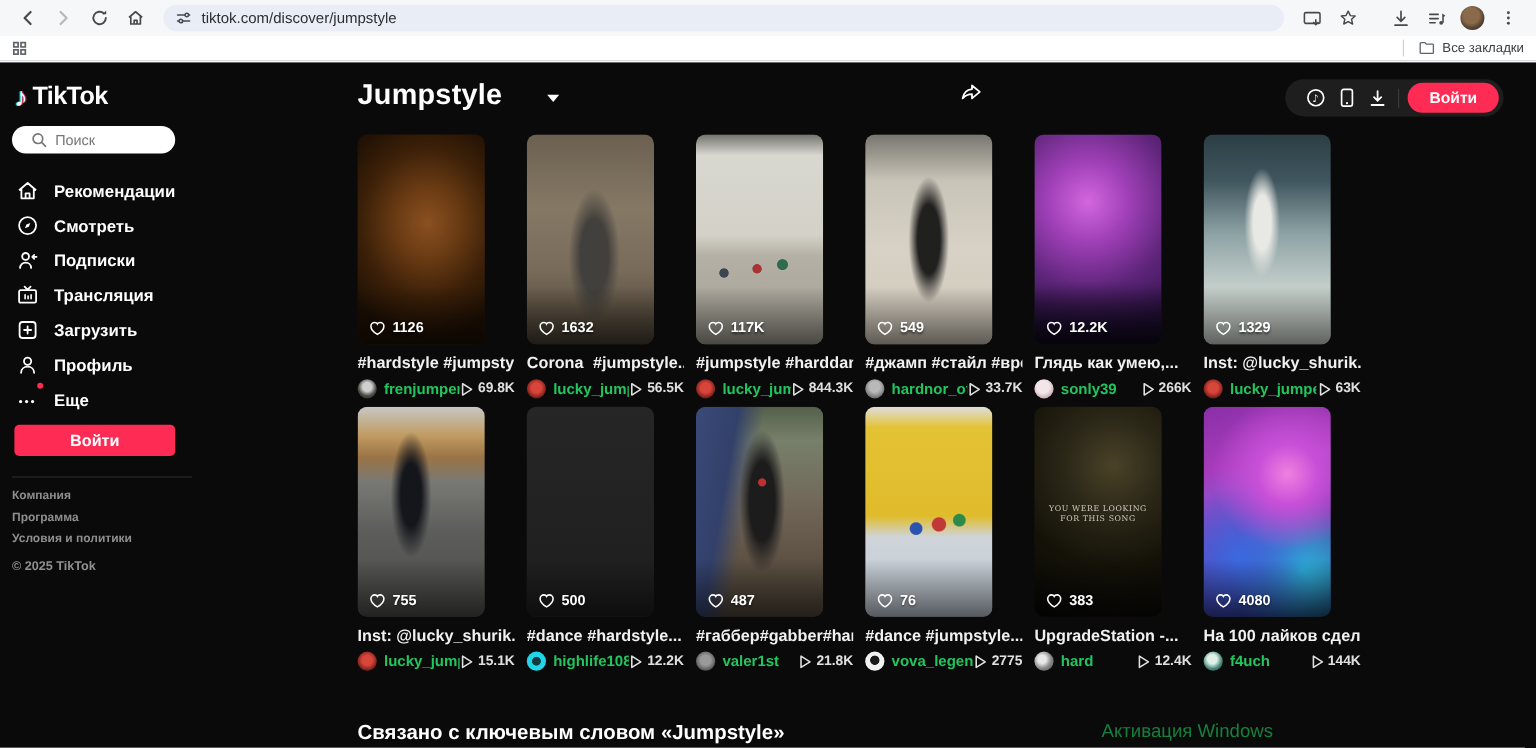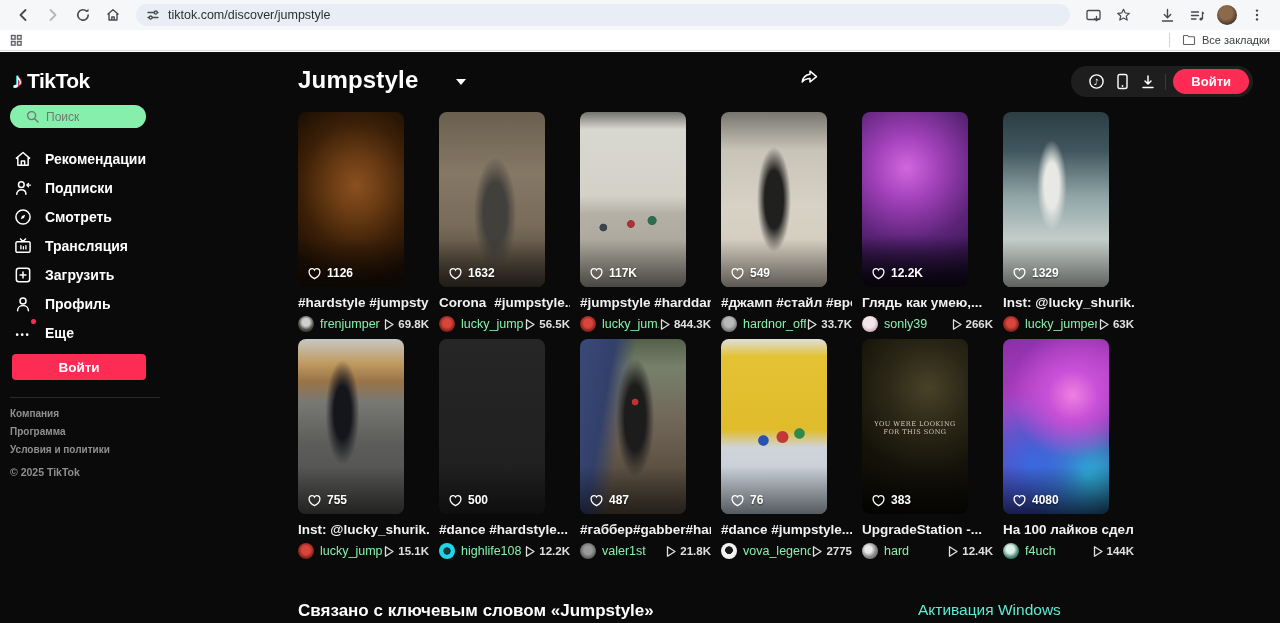--- a/index.html
+++ b/index.html
@@ -27,21 +27,21 @@
   
   .page { position:absolute; left:0; top:52px; width:1280px; height:571px; background:#0a0a0a; }
 
   
   .sidebar { position:absolute; left:0; top:0; width:240px; height:100%; padding:0 10px; }
   .logo { position:absolute; left:12px; top:16px; display:flex; align-items:center; cursor:pointer; }
   .logo-note { color:#fff; font-size:22px; font-weight:700;
                filter:drop-shadow(1px 0 0 #fe2c55) drop-shadow(-1px 0 0 #25f4ee); }
   .logo-text { color:#fff; font-size:21px; font-weight:800; letter-spacing:-0.5px; margin-left:4px; }
   .searchbox { position:absolute; left:10px; top:53px; width:136px; height:23px; border-radius:12px;
-               background:#86efac; display:flex; align-items:center; padding:0 9px; cursor:text; }
+               background:#ffffff; display:flex; align-items:center; padding:0 9px; cursor:text; }
   .searchbox span { color:#767676; font-size:12px; margin-left:7px; }
   .nav { position:absolute; left:0; top:92px; width:240px; }
   .nav-item { display:flex; align-items:center; height:29px; padding:0 12px; cursor:pointer; color:#fff; }
   .nav-item .nav-ic { width:22px; display:flex; justify-content:center; position:relative; }
   .nav-item .lbl { font-size:14px; font-weight:600; margin-left:11px; }
   .badge-dot { position:absolute; right:-2px; top:-4px; width:5px; height:5px; border-radius:50%; background:#fe2c55; }
   .login-side { position:absolute; left:12px; top:302px; width:134px; height:26px; background:#fe2c55;
                 border:none; border-radius:4px; color:#fff; font-size:13.5px; font-weight:700; cursor:pointer; }
   .side-divider { position:absolute; left:10px; top:345px; width:150px; height:1px; background:#2a2a2a; }
   .side-footer { position:absolute; left:10px; top:356px; }
@@ -74,27 +74,27 @@
   .likes { position:absolute; left:9px; bottom:7px; display:flex; align-items:center; color:#fff; }
   .likes span { font-size:12px; font-weight:700; margin-left:5px; text-shadow:0 1px 2px rgba(0,0,0,.6); }
   .ovtext { position:absolute; left:4px; right:4px; top:46%; text-align:center; color:#cfcabc;
             font-size:6.5px; letter-spacing:0.5px; font-family:"DejaVu Serif", serif; }
   .v-title { margin-top:7px; height:17px; color:#f1f1f1; font-size:13.5px; font-weight:700;
              white-space:nowrap; overflow:hidden; cursor:pointer; display:flex; align-items:center; }
   .capsule { display:inline-block; width:13px; height:7px; border-radius:4px; margin:0 4px;
              background:linear-gradient(90deg,#2a7de0 0 50%,#7fc2ff 50%); transform:rotate(-20deg); }
   .meta { margin-top:5px; display:flex; align-items:center; }
   .av { width:16px; height:16px; border-radius:50%; flex:none; cursor:pointer; background:#555; }
-  .a-name { color:#86efac; font-size:12.5px; font-weight:400; margin-left:6px; white-space:nowrap;
+  .a-name { color:#22c55e; font-size:12.5px; font-weight:700; margin-left:6px; white-space:nowrap;
             overflow:hidden; max-width:72px; cursor:pointer; }
   .views { margin-left:auto; display:flex; align-items:center; color:#e0e0e0; }
   .views span { font-size:11.5px; font-weight:600; margin-left:3px; }
 
   .related-head { position:absolute; left:0; top:549px; color:#fff; font-size:17px; font-weight:800; }
-  .watermark { position:absolute; left:918px; top:549px; color:#5eead4; font-size:15.5px; font-weight:400; }
+  .watermark { position:absolute; left:918px; top:549px; color:#15803d; font-size:15.5px; font-weight:400; }
 
   svg { display:block; }
 </style>
 </head>
 <body>
 
 <div class="toolbar">
   <button class="tb-btn">
     <svg width="16" height="16" viewBox="0 0 16 16">
         <path d="M10.5 3 5.5 8l5 5" stroke="#46494d" stroke-width="1.8" fill="none" stroke-linecap="round" stroke-linejoin="round"></path>
@@ -215,35 +215,35 @@
         <span class="nav-ic">
           <svg width="20" height="20" viewBox="0 0 24 24">
               <path d="M3.5 11.5 12 4.2l8.5 7.3M5.8 10.2V19.5h12.4V10.2M10 19.5v-5h4v5" stroke="#fff" stroke-width="1.8" fill="none" stroke-linejoin="round"></path>
             </svg>
         </span>
         <span class="lbl">Рекомендации</span>
       </div>
       <div class="nav-item">
         <span class="nav-ic">
           <svg width="20" height="20" viewBox="0 0 24 24">
+              <circle cx="12" cy="12" r="8.5" stroke="#fff" stroke-width="1.8" fill="none"></circle>
+              <path d="m9.3 14.7 1.5-3.9 3.9-1.5-1.5 3.9z" fill="#fff"></path>
+            </svg>
+        </span>
+        <span class="lbl">Смотреть</span>
+      </div>
+      <div class="nav-item">
+        <span class="nav-ic">
+          <svg width="20" height="20" viewBox="0 0 24 24">
               <circle cx="10" cy="8" r="3.4" stroke="#fff" stroke-width="1.8" fill="none"></circle>
               <path d="M4.5 19.5c0-3.2 2.4-5.3 5.5-5.3s5.5 2.1 5.5 5.3" stroke="#fff" stroke-width="1.8" fill="none" stroke-linecap="round"></path>
               <path d="M21 8.5h-4.2m1.8-2-2 2 2 2" stroke="#fff" stroke-width="1.6" fill="none" stroke-linecap="round" stroke-linejoin="round"></path>
             </svg>
         </span>
         <span class="lbl">Подписки</span>
-      </div>
-      <div class="nav-item">
-        <span class="nav-ic">
-          <svg width="20" height="20" viewBox="0 0 24 24">
-              <circle cx="12" cy="12" r="8.5" stroke="#fff" stroke-width="1.8" fill="none"></circle>
-              <path d="m9.3 14.7 1.5-3.9 3.9-1.5-1.5 3.9z" fill="#fff"></path>
-            </svg>
-        </span>
-        <span class="lbl">Смотреть</span>
       </div>
       <div class="nav-item">
         <span class="nav-ic">
           <svg width="20" height="20" viewBox="0 0 24 24">
               <rect x="3.5" y="7" width="17" height="12.5" rx="1.5" stroke="#fff" stroke-width="1.8" fill="none"></rect>
               <path d="m9 3.5 3 3 3-3" stroke="#fff" stroke-width="1.8" fill="none" stroke-linecap="round" stroke-linejoin="round"></path>
               <path d="M9.5 11.5v4M12.5 12.8v2.7M15.5 11.5v4" stroke="#fff" stroke-width="1.6" stroke-linecap="round"></path>
             </svg>
         </span>
         <span class="lbl">Трансляция</span>

